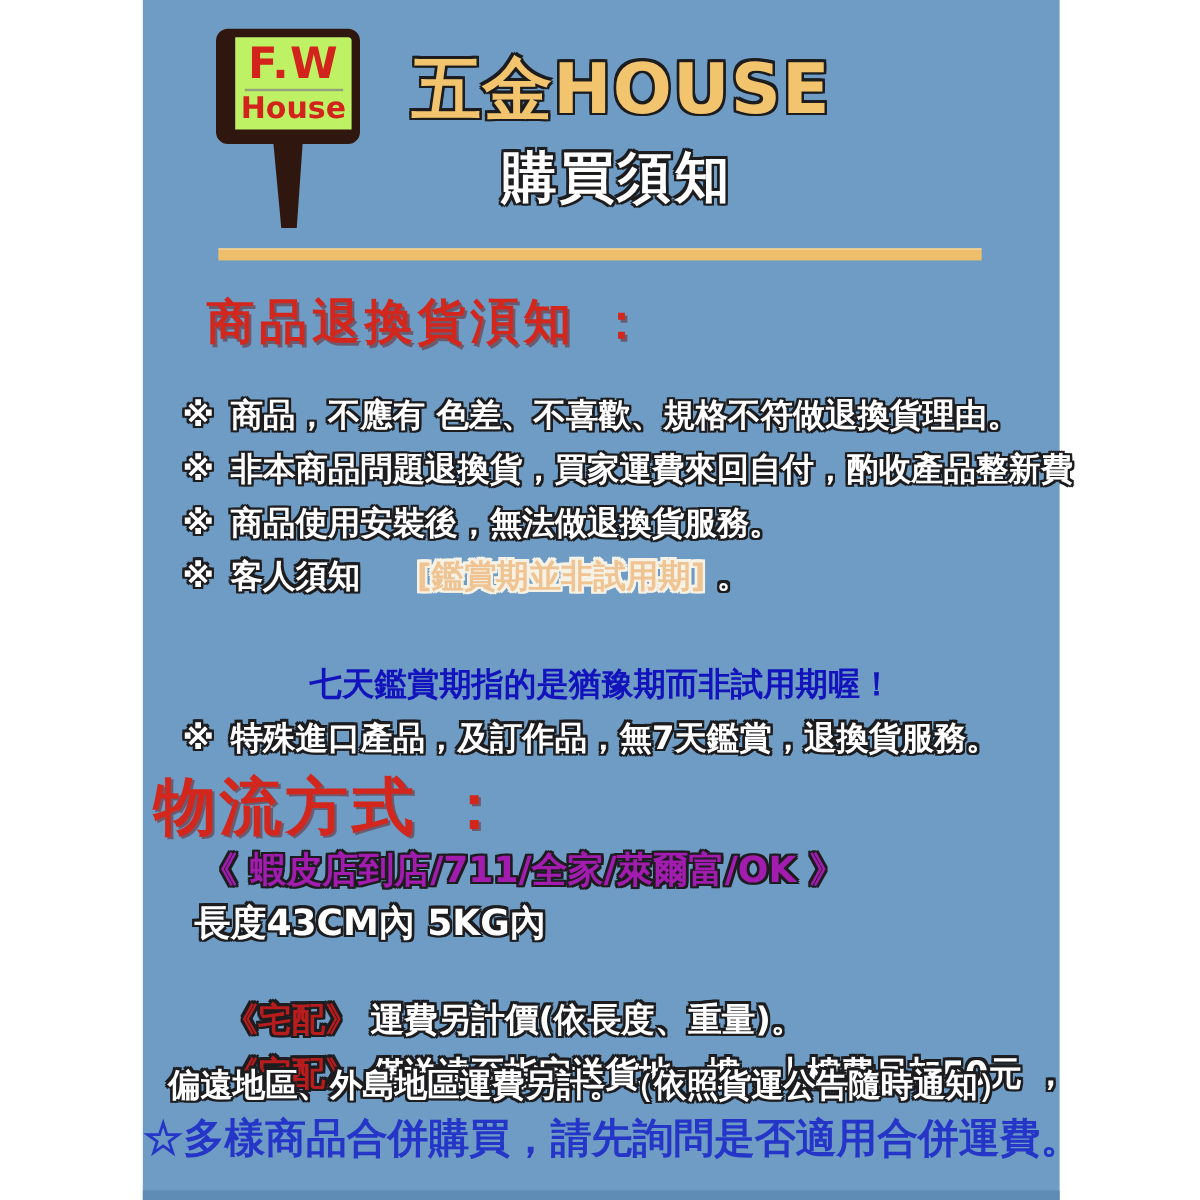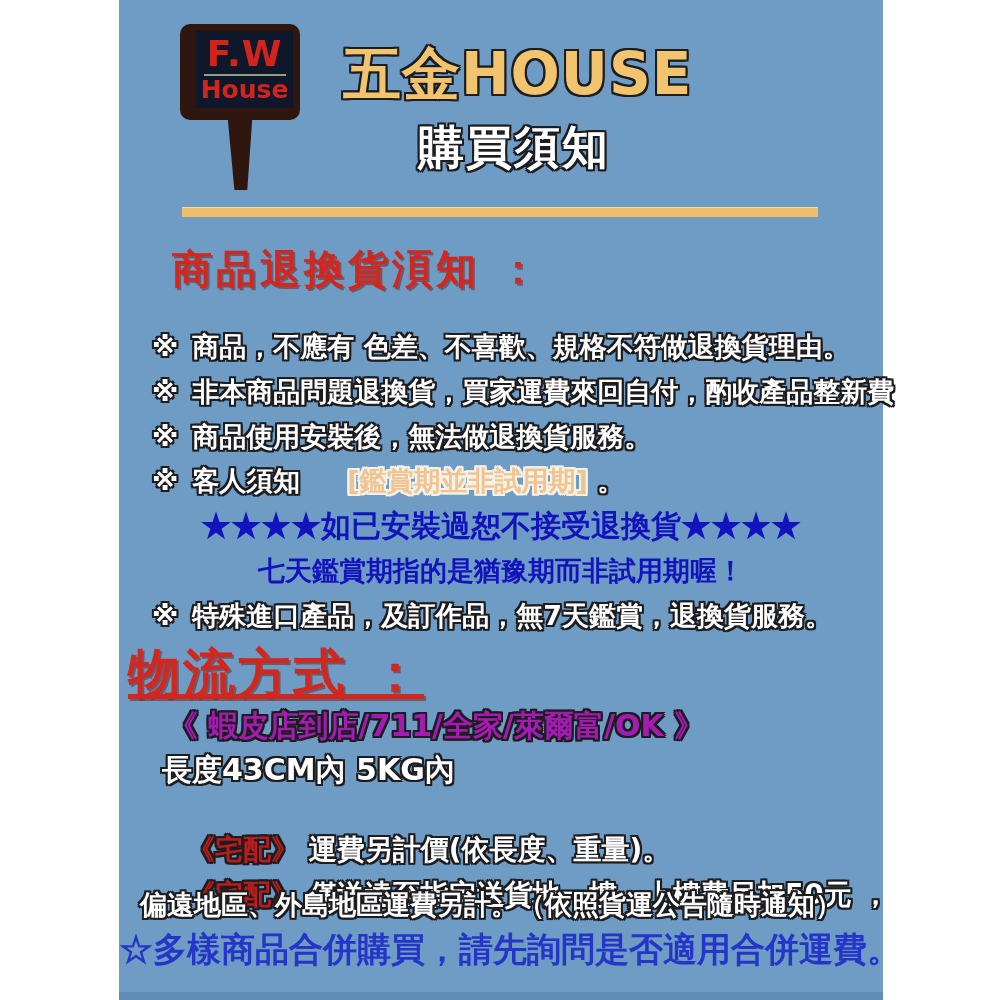--- a/index.html
+++ b/index.html
@@ -22,21 +22,21 @@
           2px 2px 0 #1d1d20,-2px -2px 0 #1d1d20,2px -2px 0 #1d1d20,-2px 2px 0 #1d1d20;}
   .o-white{text-shadow:2px 0 0 #f6f2e6,-2px 0 0 #f6f2e6,0 2px 0 #f6f2e6,0 -2px 0 #f6f2e6,
           2px 2px 0 #f6f2e6,-2px -2px 0 #f6f2e6,2px -2px 0 #f6f2e6,-2px 2px 0 #f6f2e6;}
 
   .title{left:343px;top:44px;font-size:58px;line-height:60px;color:#F2C46E;letter-spacing:1px;}
   .subtitle{left:418px;top:122px;font-size:46px;line-height:50px;color:#ffffff;letter-spacing:2px;}
   .divider{left:182px;top:207px;width:636px;height:9px;background:#EFBE6A;border-top:1px solid #f7dca2;}
 
   .heading-red{color:#D3261C;text-shadow:2px 2px 0 rgba(104,13,8,0.45);}
   .h-return{left:172px;top:246px;font-size:40px;line-height:46px;letter-spacing:4px;}
-  .h-ship{left:128px;top:645px;font-size:52px;line-height:56px;letter-spacing:3px;text-decoration:underline;}
+  .h-ship{left:128px;top:645px;font-size:52px;line-height:56px;letter-spacing:3px;}
 
   .bullet{color:#ffffff;font-size:27px;line-height:34px;white-space:pre;display:flex;}
   .bullet .mk{margin-right:14px;}
   .b1{left:152px;top:330px;}
   .b2{left:152px;top:375px;}
   .b3{left:152px;top:420px;}
   .b4{left:152px;top:464px;}
   .b5{left:152px;top:599px;}
   .hl-tan{color:#F0C492;padding-left:47px;}
 
@@ -49,21 +49,21 @@
   .s-store{left:168px;top:708px;font-size:30px;color:#a21caf;}
   .s-size{left:162px;top:752px;font-size:30px;color:#ffffff;}
   .s-home1{left:148px;top:797px;color:#ffffff;}
   .s-home2{left:148px;top:842px;color:#ffffff;}
   .s-remote{left:140px;top:887px;font-size:27px;color:#ffffff;}
   .tag-yellow{color:#b91c1c;}
 
   
   .sign-plate{
     left:180px;top:24px;width:120px;height:96px;
-    background:#0f172a;
+    background:#bef264;
     border:7px solid #2F1710;border-left-width:16px;border-bottom-width:12px;
     border-radius:10px;
     box-sizing:border-box;
     display:flex;flex-direction:column;align-items:center;justify-content:center;
   }
   .fw-text{color:#D2241C;font-size:36px;line-height:36px;font-weight:bold;letter-spacing:1px;}
   .plate-rule{width:82px;height:2px;background:#93A27C;margin:2px 0 1px 0;}
   .house-text{color:#D2241C;font-size:25px;line-height:26px;font-weight:bold;}
   .sign-pole{
     left:226px;top:118px;width:28px;height:72px;background:#2F1710;
@@ -104,21 +104,20 @@
   <div class="abs pop o-dark bullet b3">
     <span class="mk">※</span>
     <span>商品使用安裝後，無法做退換貨服務。</span>
   </div>
 
   <div class="abs pop o-dark bullet b4">
     <span class="mk">※</span>
     <span>客人須知</span><span class="hl-tan o-white">[鑑賞期並非試用期]</span><span> 。</span>
   </div>
 
-  <div class="abs ming center-line star-line">★★★★如已安裝過恕不接受退換貨★★★★</div>
   <div class="abs ming center-line seven-line">七天鑑賞期指的是猶豫期而非試用期喔！</div>
 
   <div class="abs pop o-dark bullet b5">
     <span class="mk">※</span>
     <span>特殊進口產品，及訂作品，無7天鑑賞，退換貨服務。</span>
   </div>
 
   <div class="abs pop heading-red h-ship">物流方式 ：</div>
 
   <div class="abs pop o-dark ship-line s-store">《 蝦皮店到店/711/全家/萊爾富/OK 》</div>

